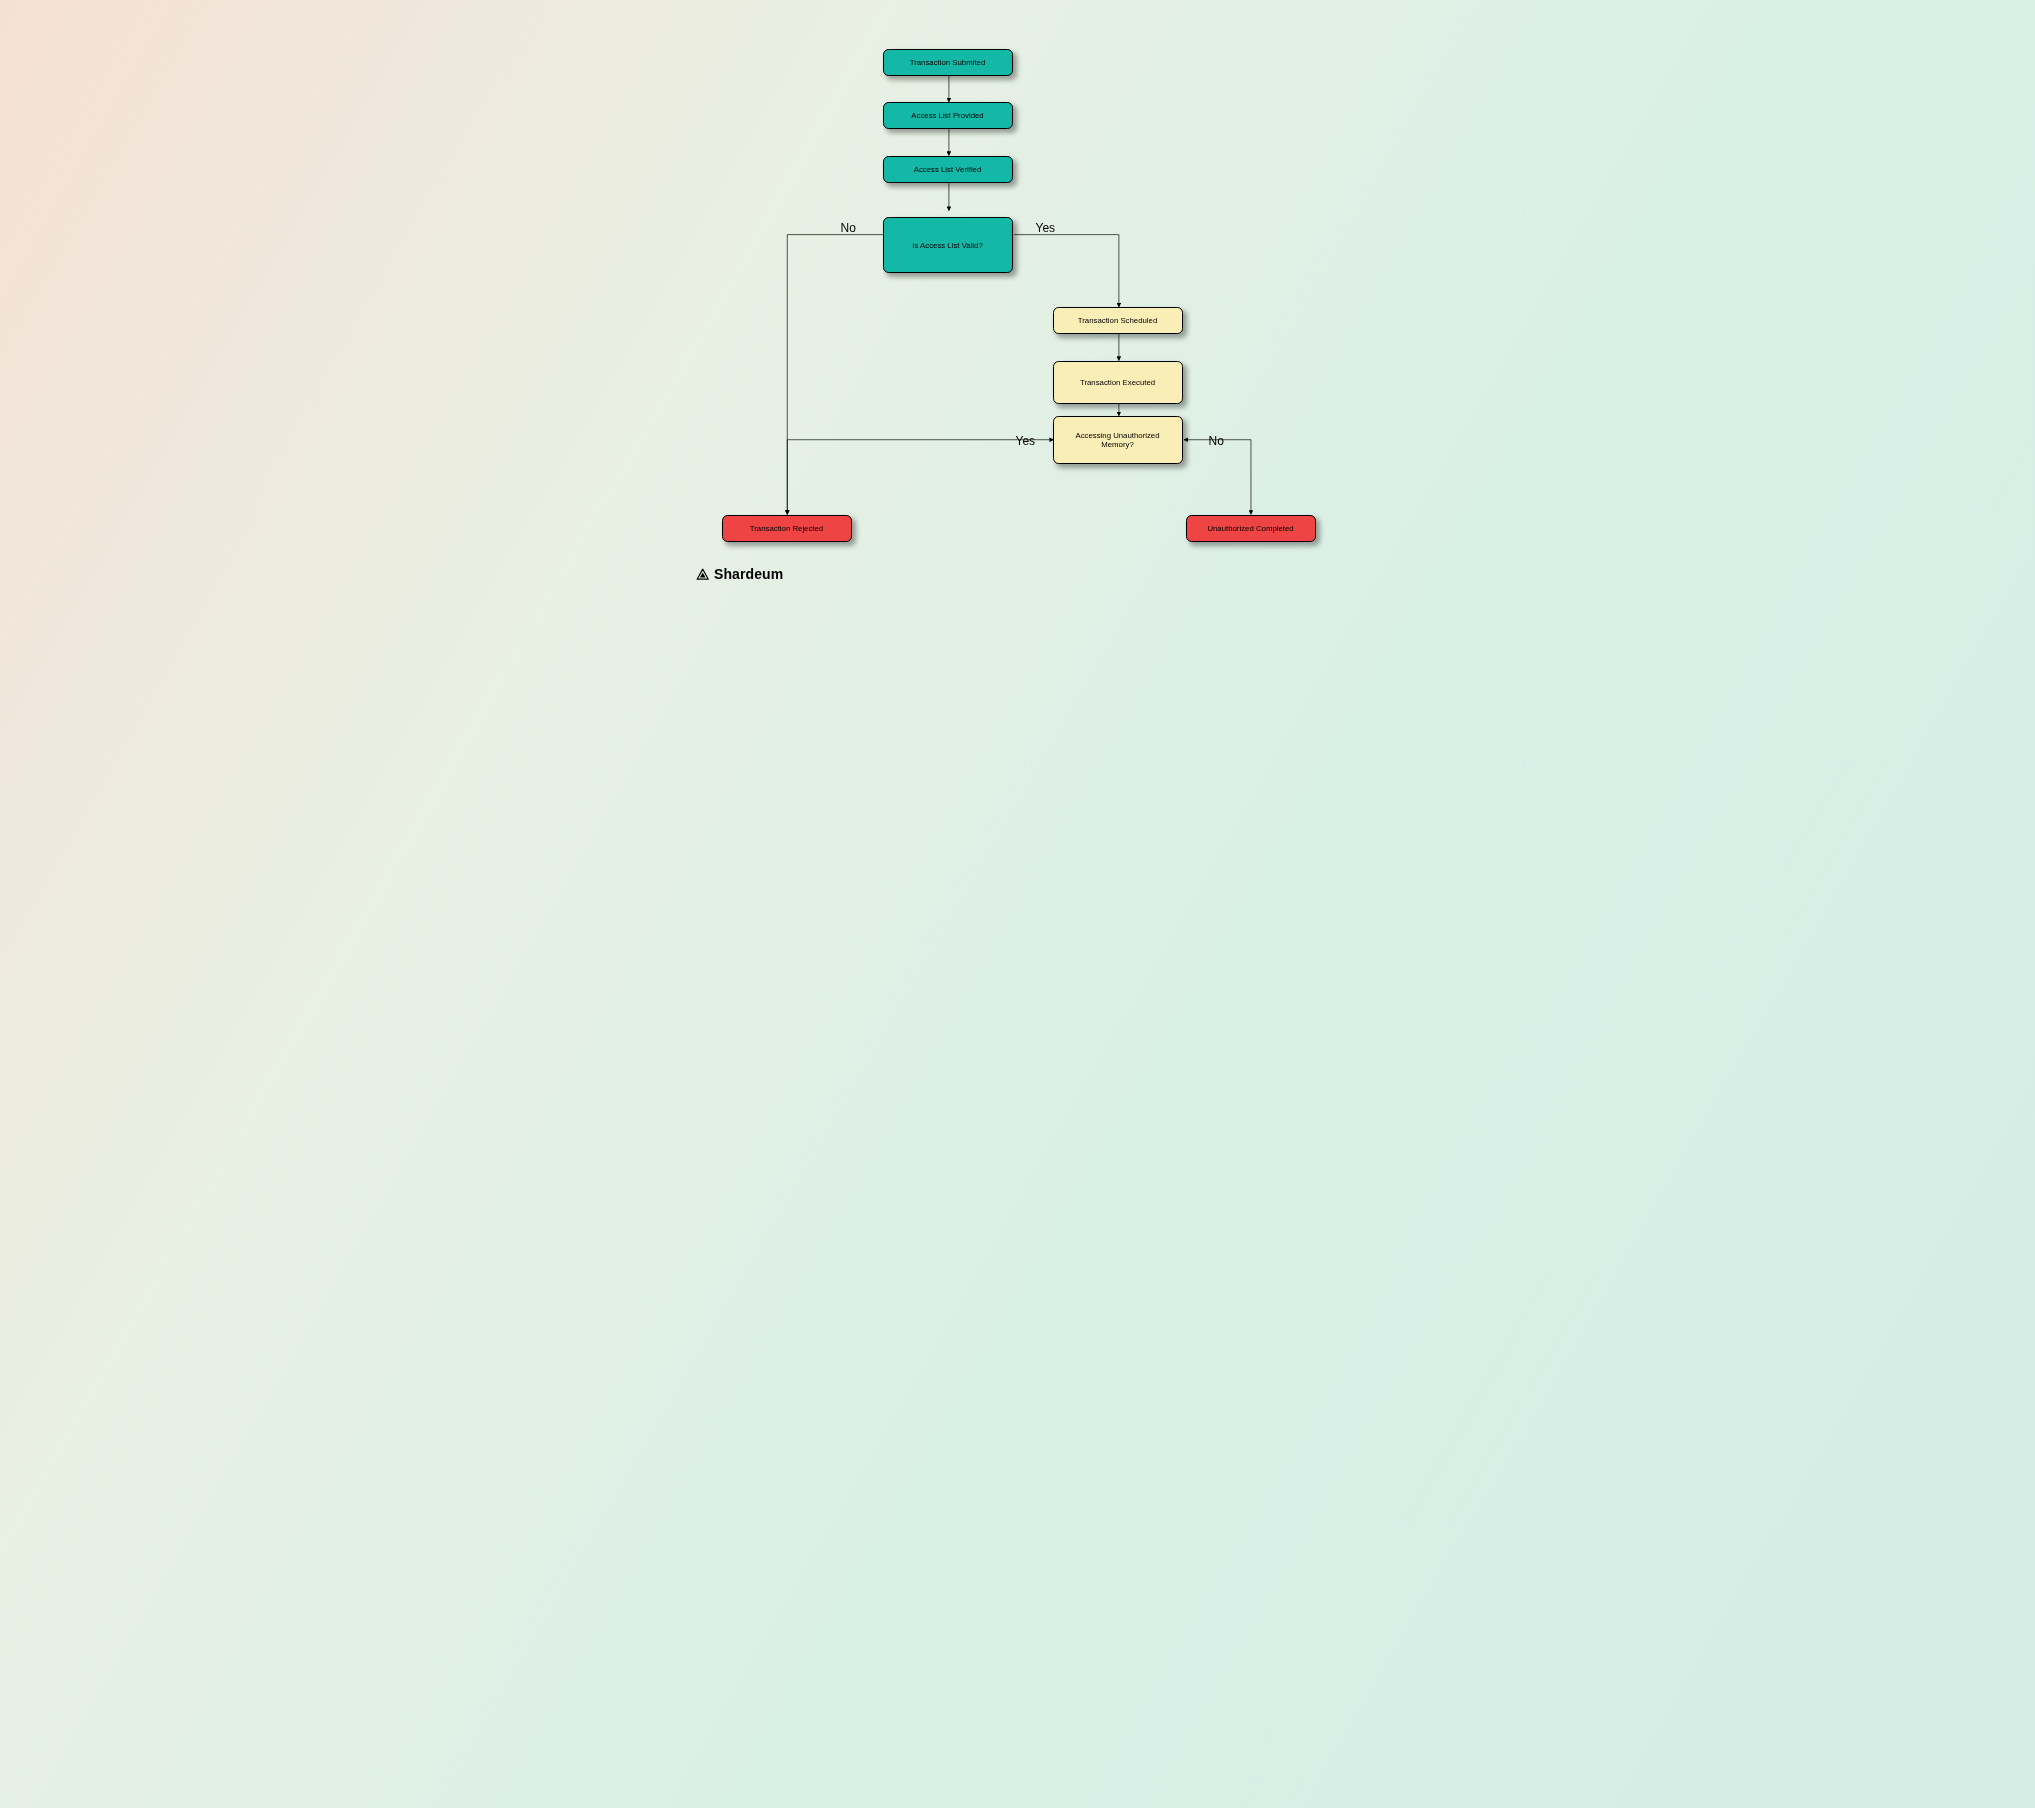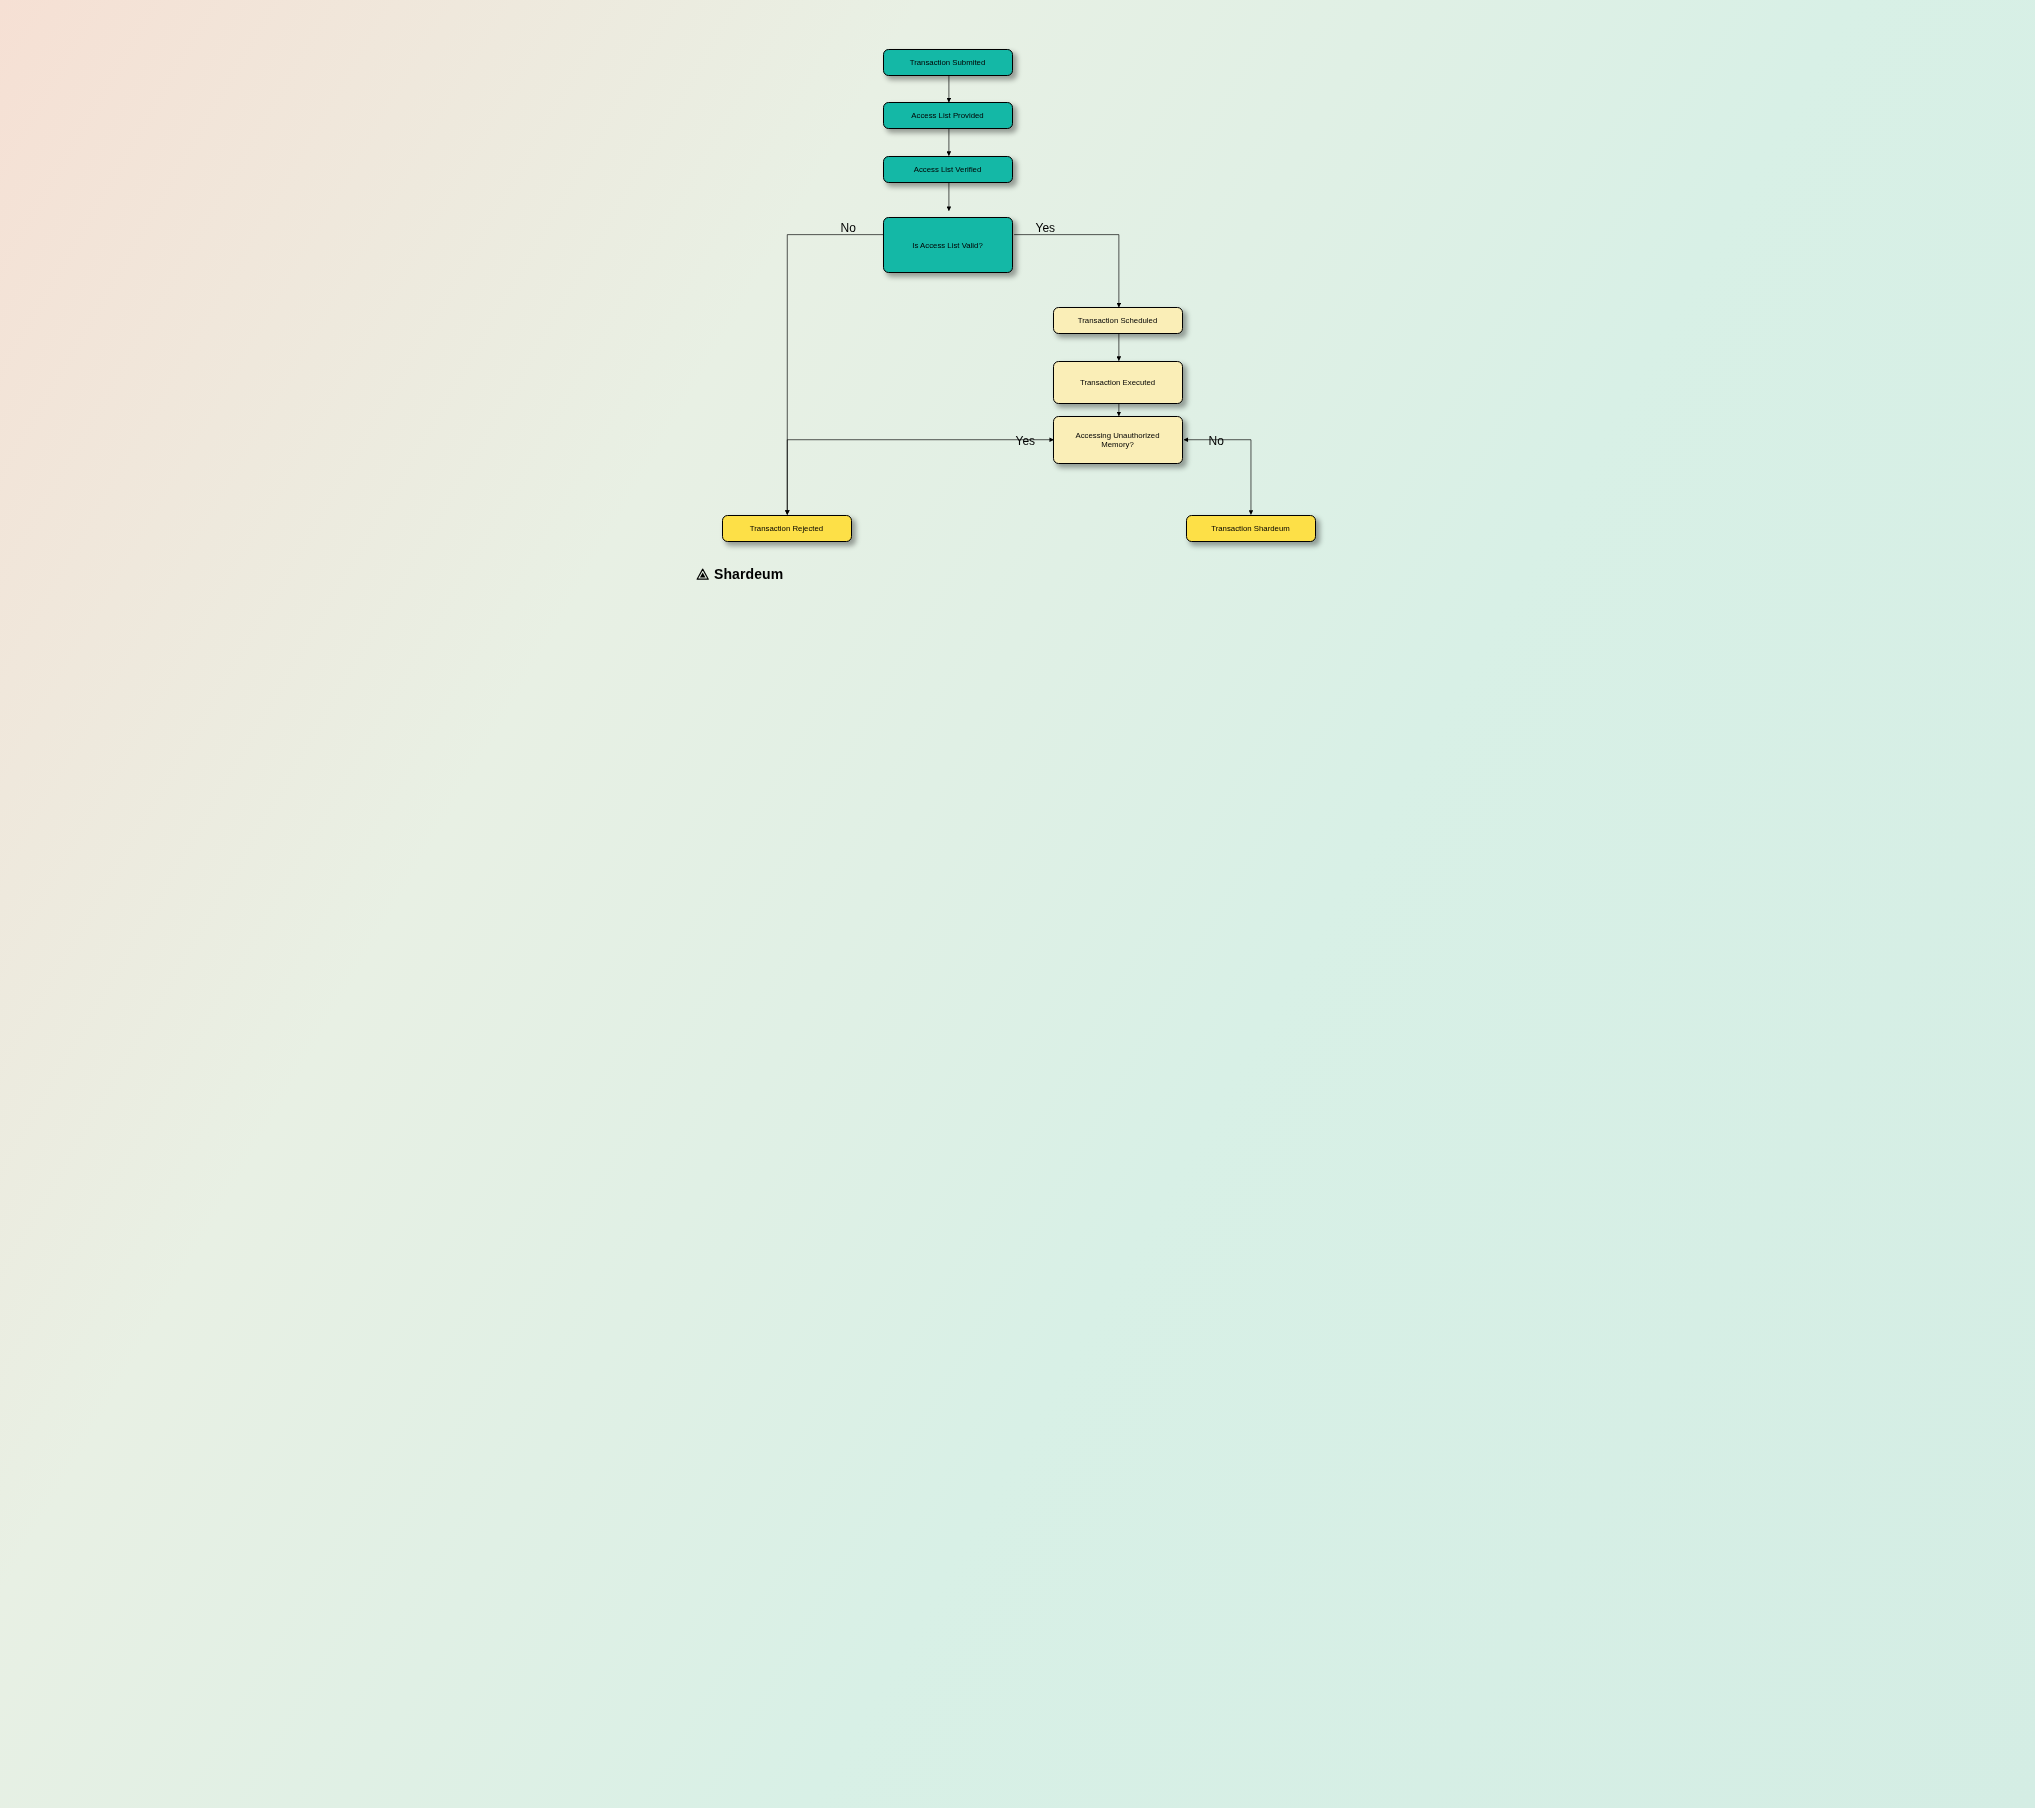--- a/index.html
+++ b/index.html
@@ -16,21 +16,21 @@
   }
   .stage{position:relative;width:674px;height:598px;margin:0 auto;}
   .box{
     position:absolute;display:flex;align-items:center;justify-content:center;
     text-align:center;border:0.8px solid #000;border-radius:5.6px;
     box-shadow:3.3px 3.3px 5.6px rgba(0,0,0,.35);
     font-size:7.8px;padding:3.3px 5.6px;box-sizing:border-box;font-weight:500;
   }
   .cyan{background:#14b8a6;}
   .cream{background:#faeeb7;}
-  .pink{background:#fde047;}
+  .pink{background:#ef4444;}
   svg.lines{position:absolute;inset:0;width:674px;height:598px;overflow:visible;}
   .edge-label{position:absolute;font-weight:400;font-size:12px;}
   .brand{
     position:absolute;left:15.6px;bottom:15.6px;display:flex;align-items:center;
     font-weight:700;font-size:14px;letter-spacing:0.1px;gap:4.5px;
   }
   .brand-logo{width:13.4px;height:13.4px;}
 </style>
 </head>
 <body>
@@ -80,21 +80,21 @@
   <div class="box cream" style="left:372px;top:361px;width:130px;height:43px">
       <span>Transaction Executed</span>
     </div>
   <div class="box cream" style="left:372px;top:416px;width:130px;height:48px">
       <span>Accessing Unauthorized Memory?</span>
     </div>
   <div class="box pink" style="left:41px;top:515px;width:130px;height:27px">
       <span>Transaction Rejected</span>
     </div>
   <div class="box pink" style="left:505px;top:515px;width:130px;height:27px">
-      <span>Transaction Shardeum</span>
+      <span>Unauthorized Completed</span>
     </div>
 
   <div class="edge-label" style="left:160px;top:221px">No</div>
   <div class="edge-label" style="left:355px;top:221px">Yes</div>
   <div class="edge-label" style="left:335px;top:434px">Yes</div>
   <div class="edge-label" style="left:528px;top:434px">No</div>
 
   <div class="brand">
     <svg class="brand-logo" viewBox="0 0 24 24">
       <path d="M12 2 L22 20 H2 Z" fill="none" stroke="#000" stroke-width="2" stroke-linejoin="round"></path>

